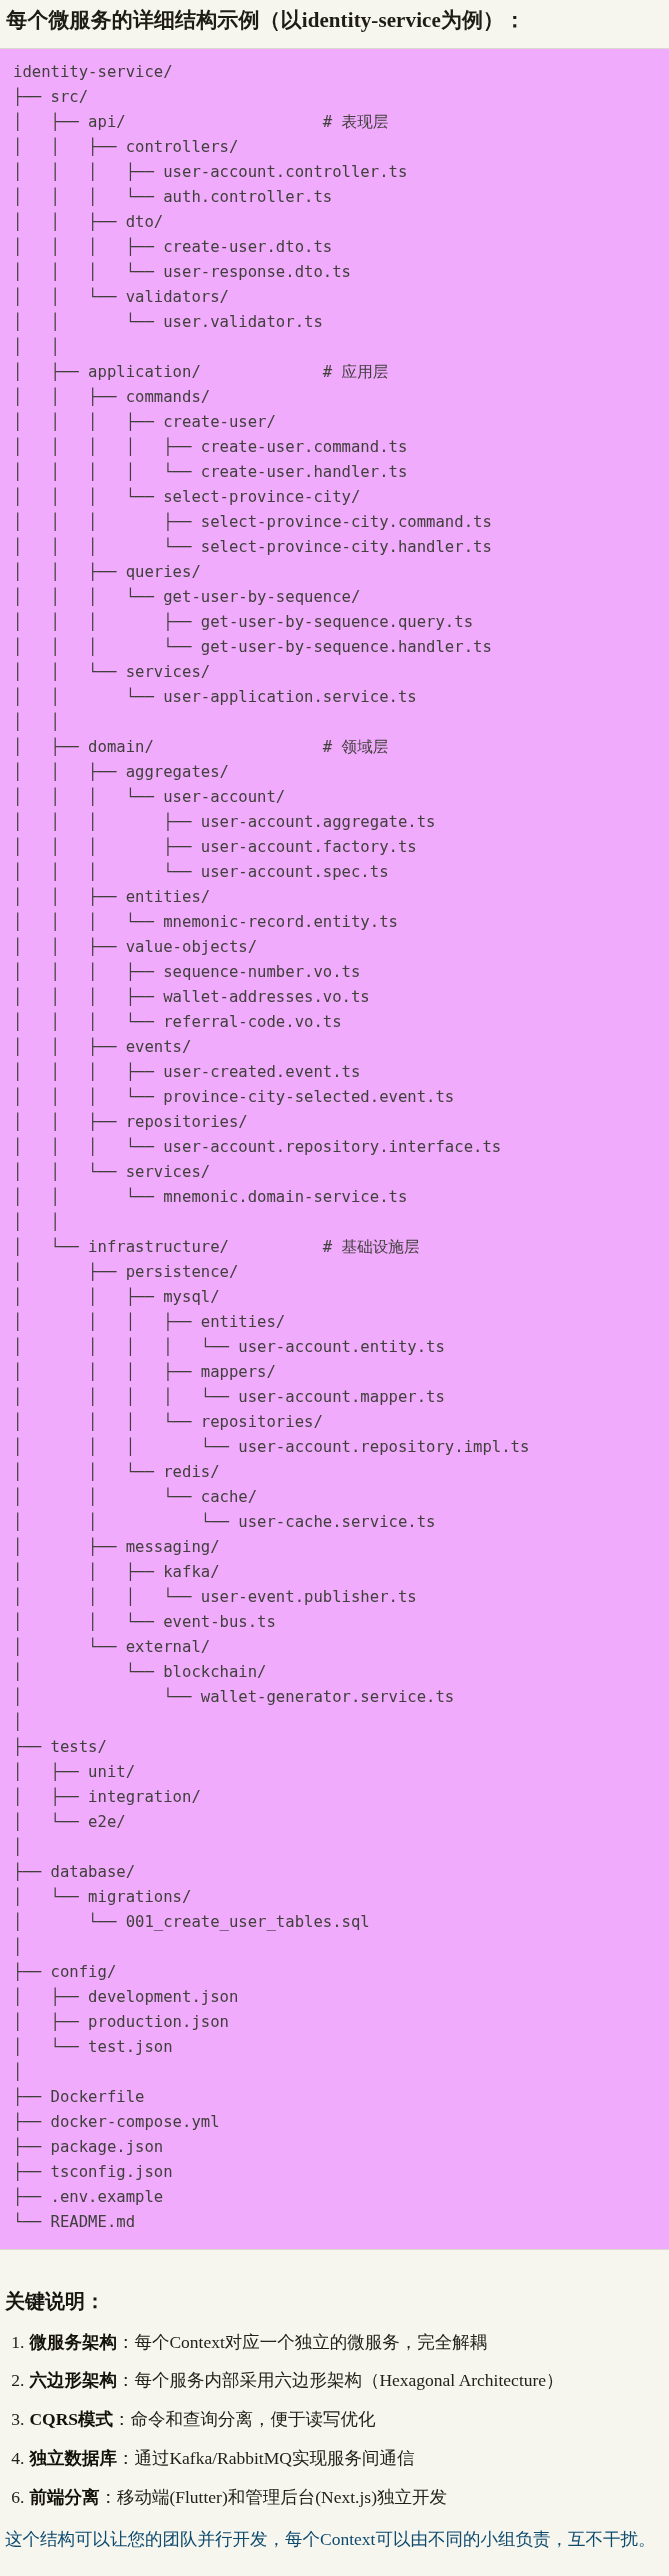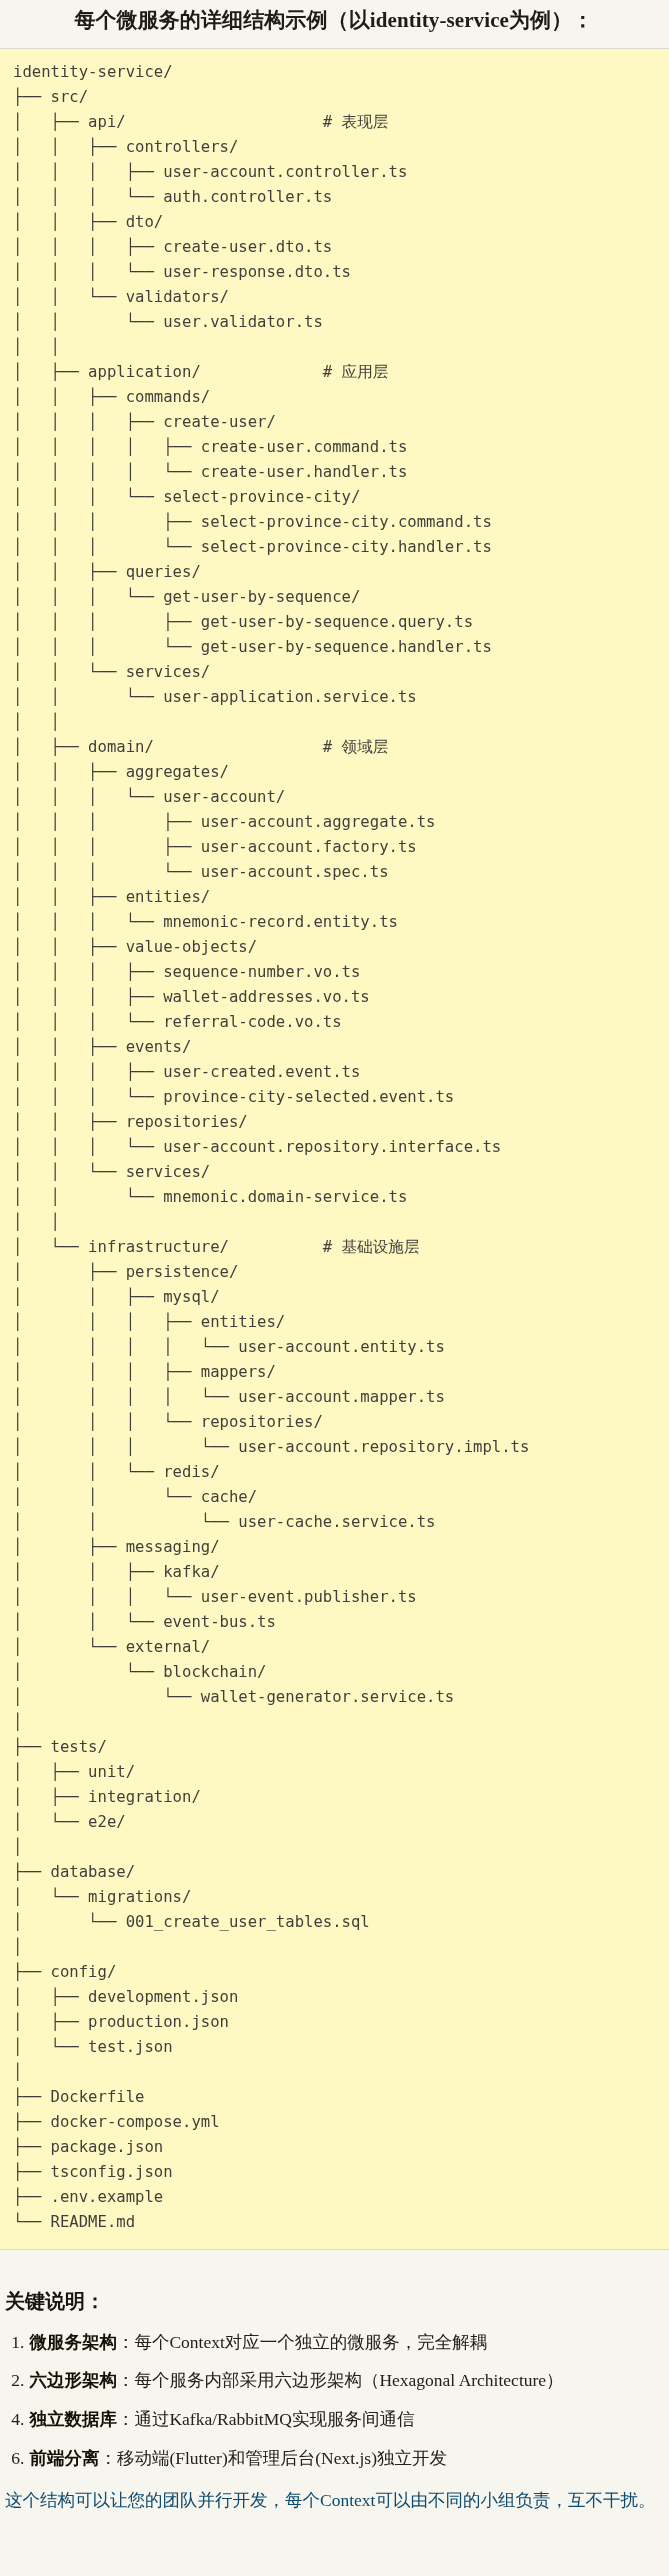--- a/index.html
+++ b/index.html
@@ -13,25 +13,24 @@
   .page { width: 669px; }
 
   .title-wrap { padding: 7.5px 7.5px 0 6.3px; }
   h1.doc-title {
     margin: 0 0 15px 0;
     font-size: 21px;
     line-height: 1.22;
     font-weight: 700;
     color: #1d1c15;
     letter-spacing: 0.1px;
-    text-align: center;
   }
 
   .codeblock {
-    background: #fef9c3;
+    background: #f0abfc;
     border-top: 0.6px solid #dcdad0;
     border-bottom: 0.6px solid #dcdad0;
     padding: 11.3px 6.3px 13.8px 13px;
     overflow: hidden;
   }
   .codeblock pre {
     margin: 0;
     font-family: "DejaVu Sans Mono", "DejaVu Sans", monospace;
     font-size: 15.6px;
     line-height: 25px;
@@ -160,20 +159,21 @@
 ├── .env.example
 └── README.md</pre>
   </div>
 
   <div class="notes">
     <h2 class="notes-heading">关键说明：</h2>
 
     <div id="notes-list">
         <div class="note-item"><span class="num">1.</span><span class="term">微服务架构</span><span class="desc">：每个Context对应一个独立的微服务，完全解耦</span></div>
         <div class="note-item"><span class="num">2.</span><span class="term">六边形架构</span><span class="desc">：每个服务内部采用六边形架构（Hexagonal Architecture）</span></div>
+        <div class="note-item"><span class="num">3.</span><span class="term">CQRS模式</span><span class="desc">：命令和查询分离，便于读写优化</span></div>
         <div class="note-item"><span class="num">4.</span><span class="term">独立数据库</span><span class="desc">：通过Kafka/RabbitMQ实现服务间通信</span></div>
         <div class="note-item"><span class="num">6.</span><span class="term">前端分离</span><span class="desc">：移动端(Flutter)和管理后台(Next.js)独立开发</span></div>
       </div>
 
     <p class="closing">这个结构可以让您的团队并行开发，每个Context可以由不同的小组负责，互不干扰。</p>
   </div>
 
 </div>
 
 

